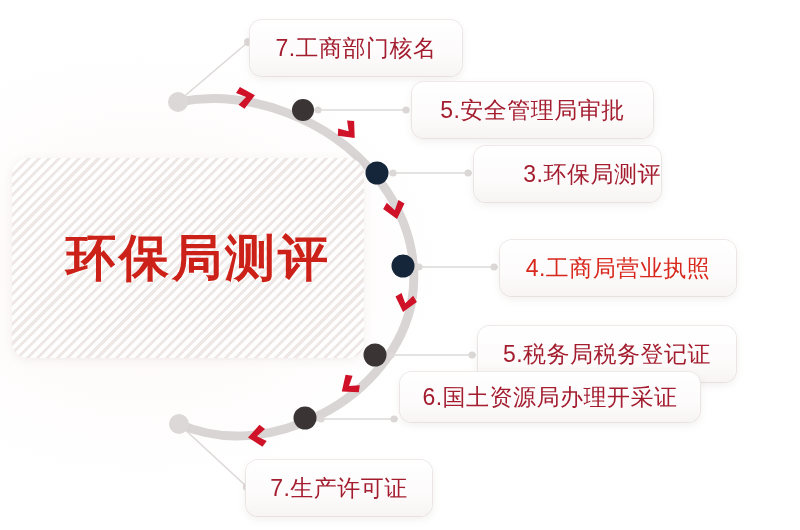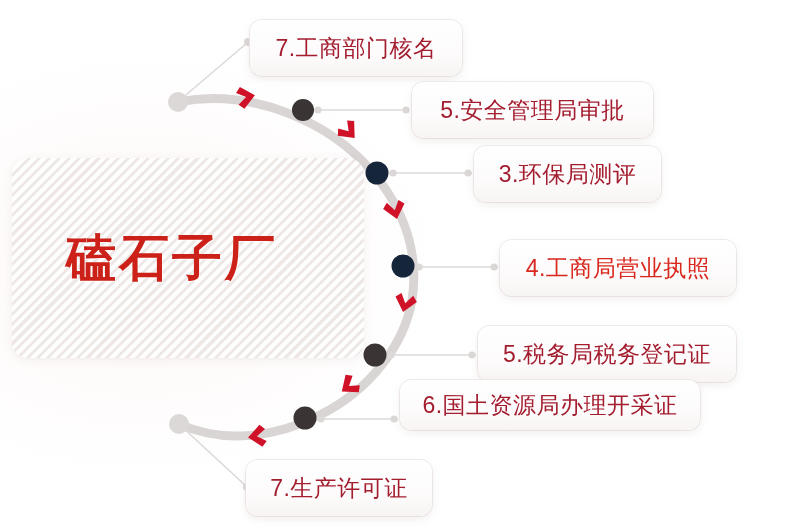--- a/index.html
+++ b/index.html
@@ -142,44 +142,44 @@
     </g>
     <g transform="translate(345,389) rotate(143)">
       <path d="M -9 -11 L 4 0 L -9 11 L -14 6 L -5 0 L -14 -6 Z" fill="#cf1228"></path>
     </g>
     <g transform="translate(252,437) rotate(172)">
       <path d="M -9 -11 L 4 0 L -9 11 L -14 6 L -5 0 L -14 -6 Z" fill="#cf1228"></path>
     </g>
   </svg>
 
   <div class="title-panel">
-    <div class="title-line">磕石子厂</div>
+    <div class="title-line">环保局测评</div>
   </div>
 
   <div class="step-card" style="left:250px; top:20px; width:212px; height:56px;">
     <span class="step-label">7.工商部门核名</span>
   </div>
 
   <div class="step-card" style="left:412px; top:82px; width:241px; height:56px;">
     <span class="step-label">5.安全管理局审批</span>
   </div>
 
-  <div class="step-card" style="left:474px; top:146px; width:187px; height:56px;">
+  <div class="step-card" style="left:474px; top:146px; width:187px; height:56px;justify-content:flex-end;">
     <span class="step-label">3.环保局测评</span>
   </div>
 
   <div class="step-card" style="left:500px; top:240px; width:236px; height:56px;">
     <span class="step-label bright">4.工商局营业执照</span>
   </div>
 
   <div class="step-card" style="left:478px; top:326px; width:258px; height:56px;">
     <span class="step-label">5.税务局税务登记证</span>
   </div>
 
-  <div class="step-card" style="left:400px; top:380px; width:300px; height:50px;">
+  <div class="step-card" style="left:400px; top:372px; width:300px; height:50px;">
     <span class="step-label">6.国土资源局办理开采证</span>
   </div>
 
   <div class="step-card" style="left:246px; top:460px; width:186px; height:56px;">
     <span class="step-label">7.生产许可证</span>
   </div>
 
 </div>
 
 </body></html>

